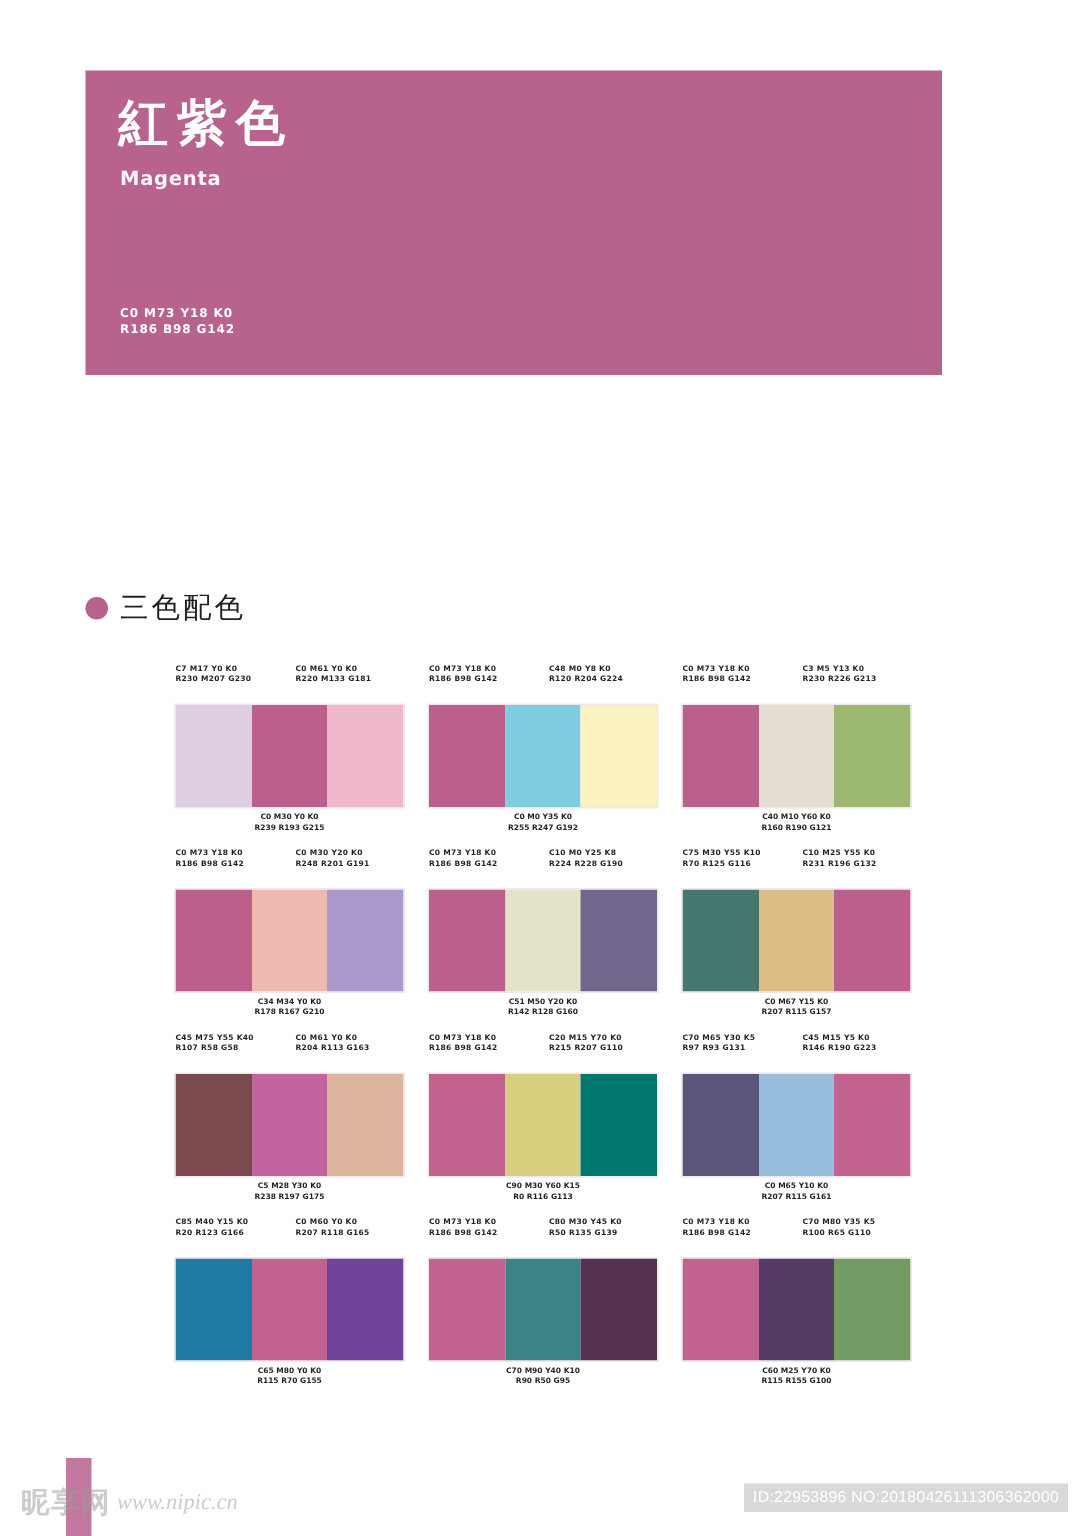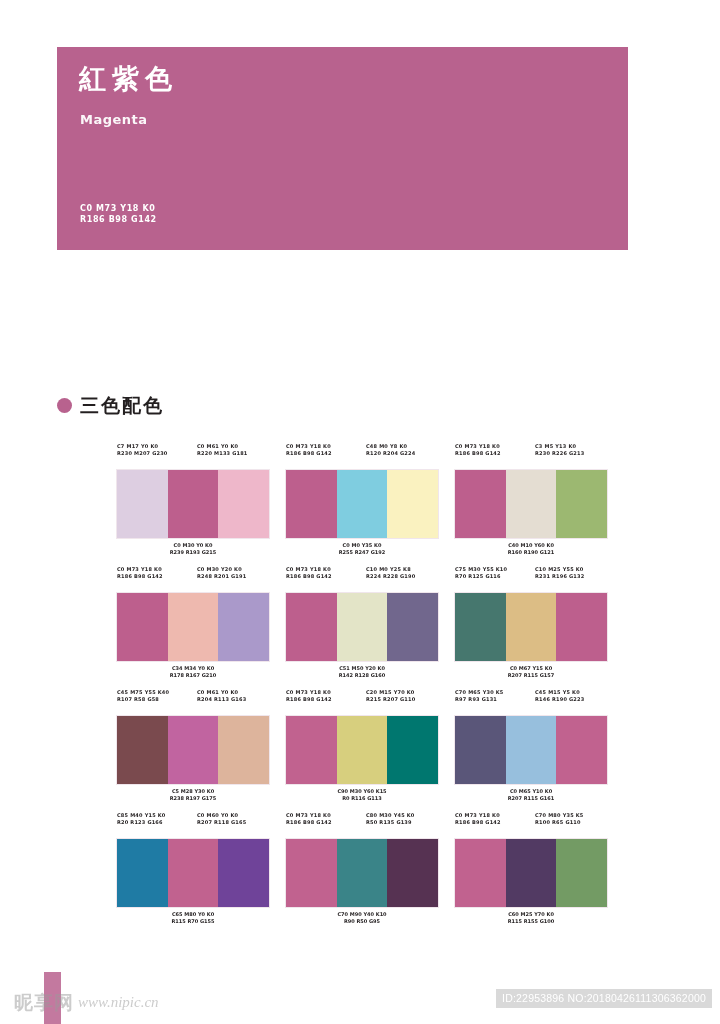--- a/index.html
+++ b/index.html
@@ -13,21 +13,21 @@
 
   
   .hero{
     position:absolute;
     left:57px; top:47px;
     width:571px; height:203px;
     background:#b8628e;
   }
   .hero-title{
     position:absolute; left:22px; top:18px;
-    font-size:27px; font-weight:bold; color:#ffffff;
+    font-size:33px; font-weight:bold; color:#ffffff;
     letter-spacing:6px; line-height:1;
     font-family:"DejaVu Sans", sans-serif;
   }
   .hero-sub{
     position:absolute; left:23px; top:66px;
     font-size:13px; font-weight:bold; color:#ffffff;
     letter-spacing:0.5px; line-height:1;
     font-family:"DejaVu Sans", sans-serif;
     opacity:.95;
   }
@@ -41,21 +41,21 @@
   
   .section-head{
     position:absolute; left:57px; top:396px;
     display:flex; align-items:center; gap:8px;
   }
   .section-dot{
     width:15px;height:15px;border-radius:50%;
     background:#b8628e; display:block;
   }
   .section-title{
-    font-size:19px;font-weight:bold;color:#231f20;
+    font-size:19px;font-weight:normal;color:#231f20;
     letter-spacing:2px;line-height:1;
     font-family:"DejaVu Sans", sans-serif;
   }
 
   
   .grid{
     position:absolute;
     left:117px; top:443px;
     width:492px;
   }

